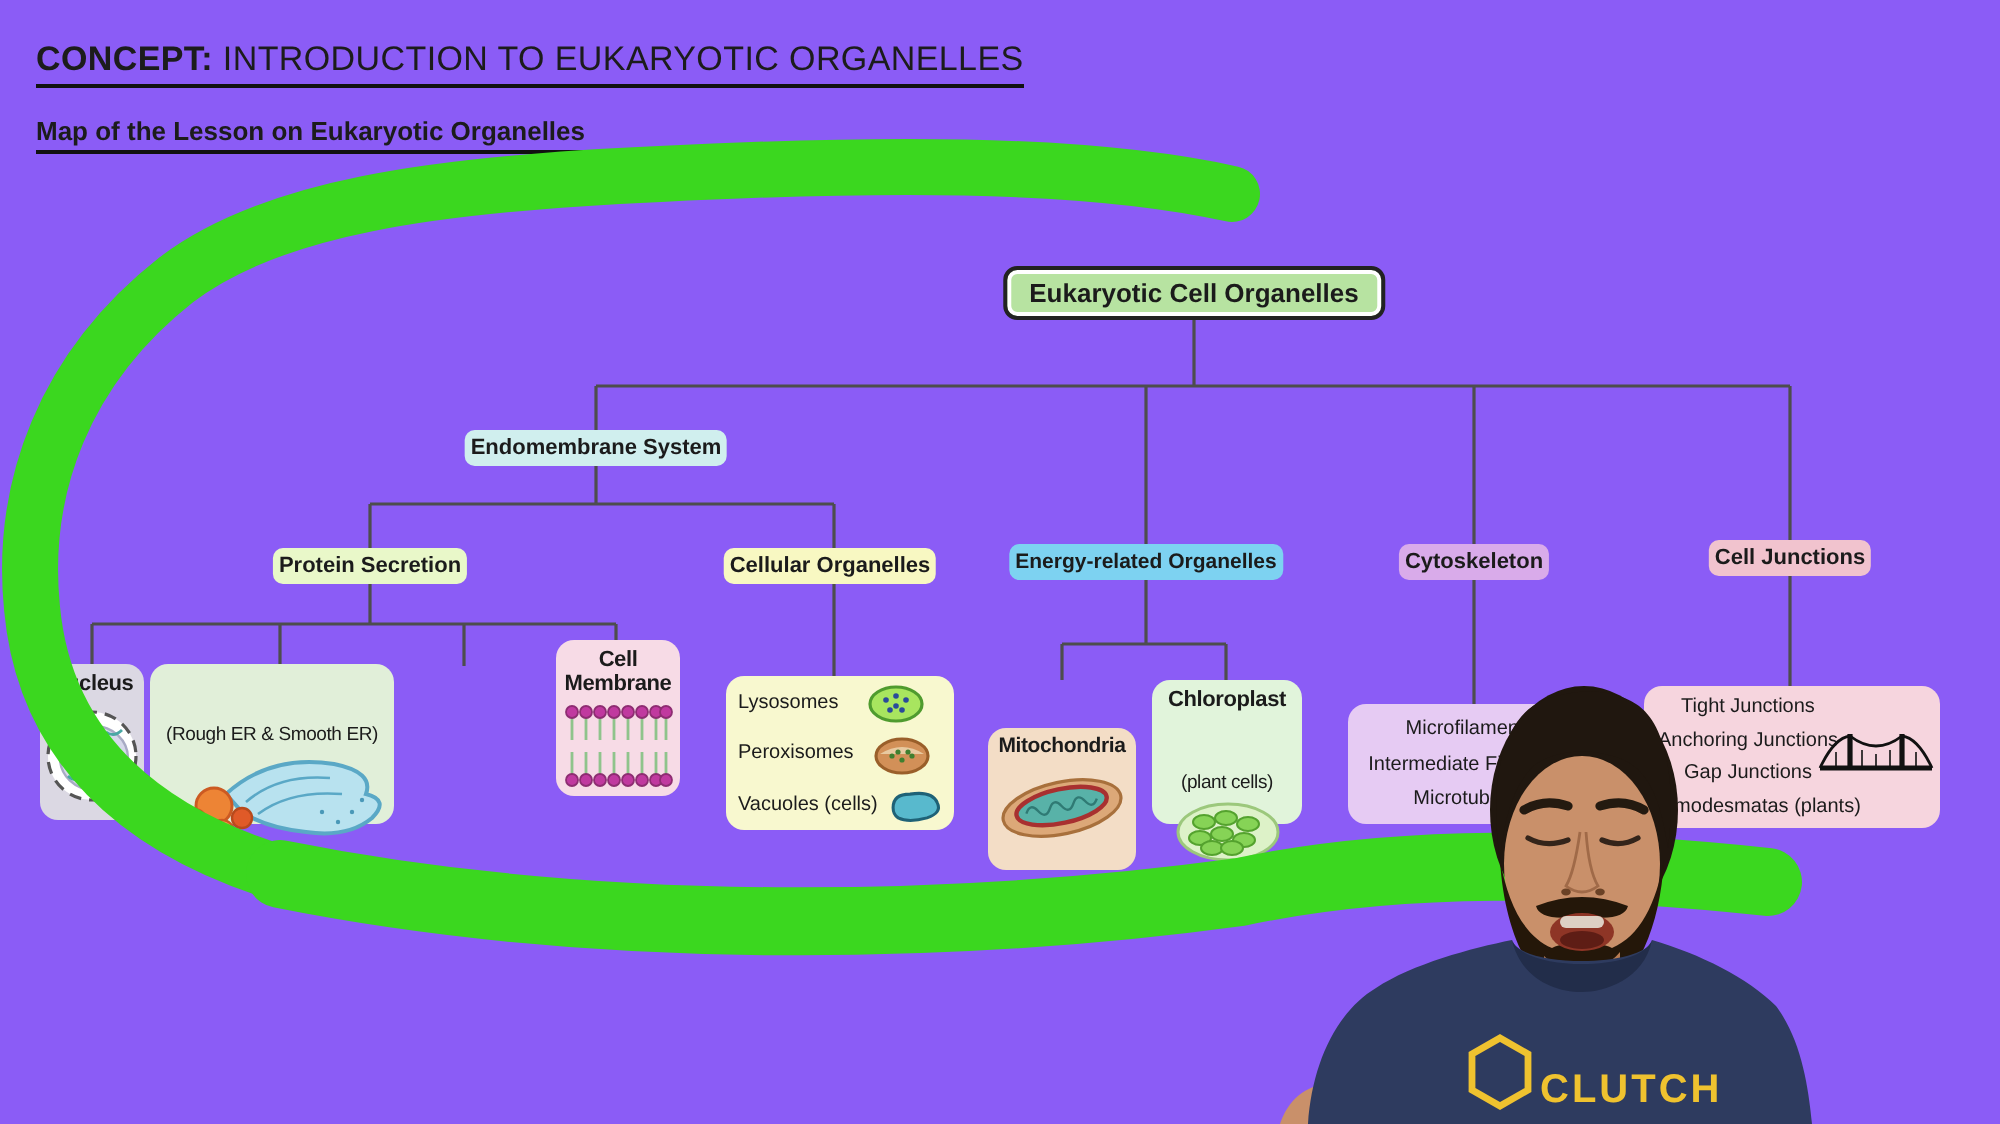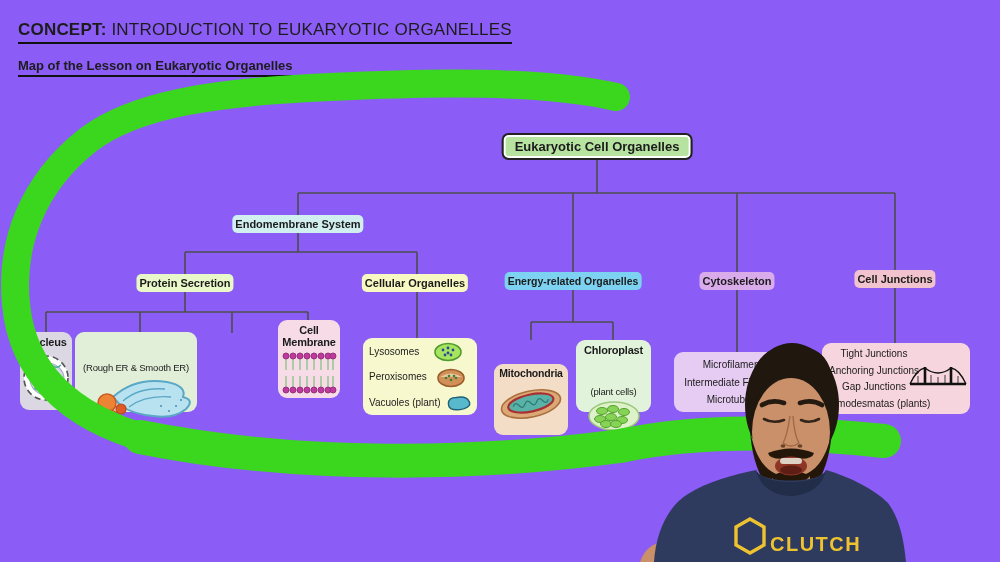--- a/index.html
+++ b/index.html
@@ -141,21 +141,21 @@
           <g fill="#3f7f2f">
               <circle cx="10" cy="10" r="1.3"></circle>
               <circle cx="15" cy="12" r="1.3"></circle>
               <circle cx="20" cy="10" r="1.3"></circle>
               <circle cx="13" cy="8" r="1.3"></circle>
               <circle cx="18" cy="8" r="1.3"></circle>
             </g>
         </svg>
       </div>
       <div class="row">
-        <span>Vacuoles (plant)</span>
+        <span>Vacuoles (cells)</span>
         <svg width="32" height="20" viewBox="0 0 32 20">
           <path d="M3,11 Q3,3 13,3 Q26,1 29,8 Q32,14 23,17 Q12,20 6,17 Q3,15 3,11 Z" fill="#58b9cd" stroke="#1f6277" stroke-width="1.8"></path>
         </svg>
       </div>
     </div>
   </div>
 
   <div class="card" style="left:494px;top:340px;width:74px;height:71px;background:#f3ddc6;margin-top:24px;">
     <div class="t" style="font-size:10.5px;">Mitochondria</div>
     <svg width="68" height="44" viewBox="0 0 68 44">

